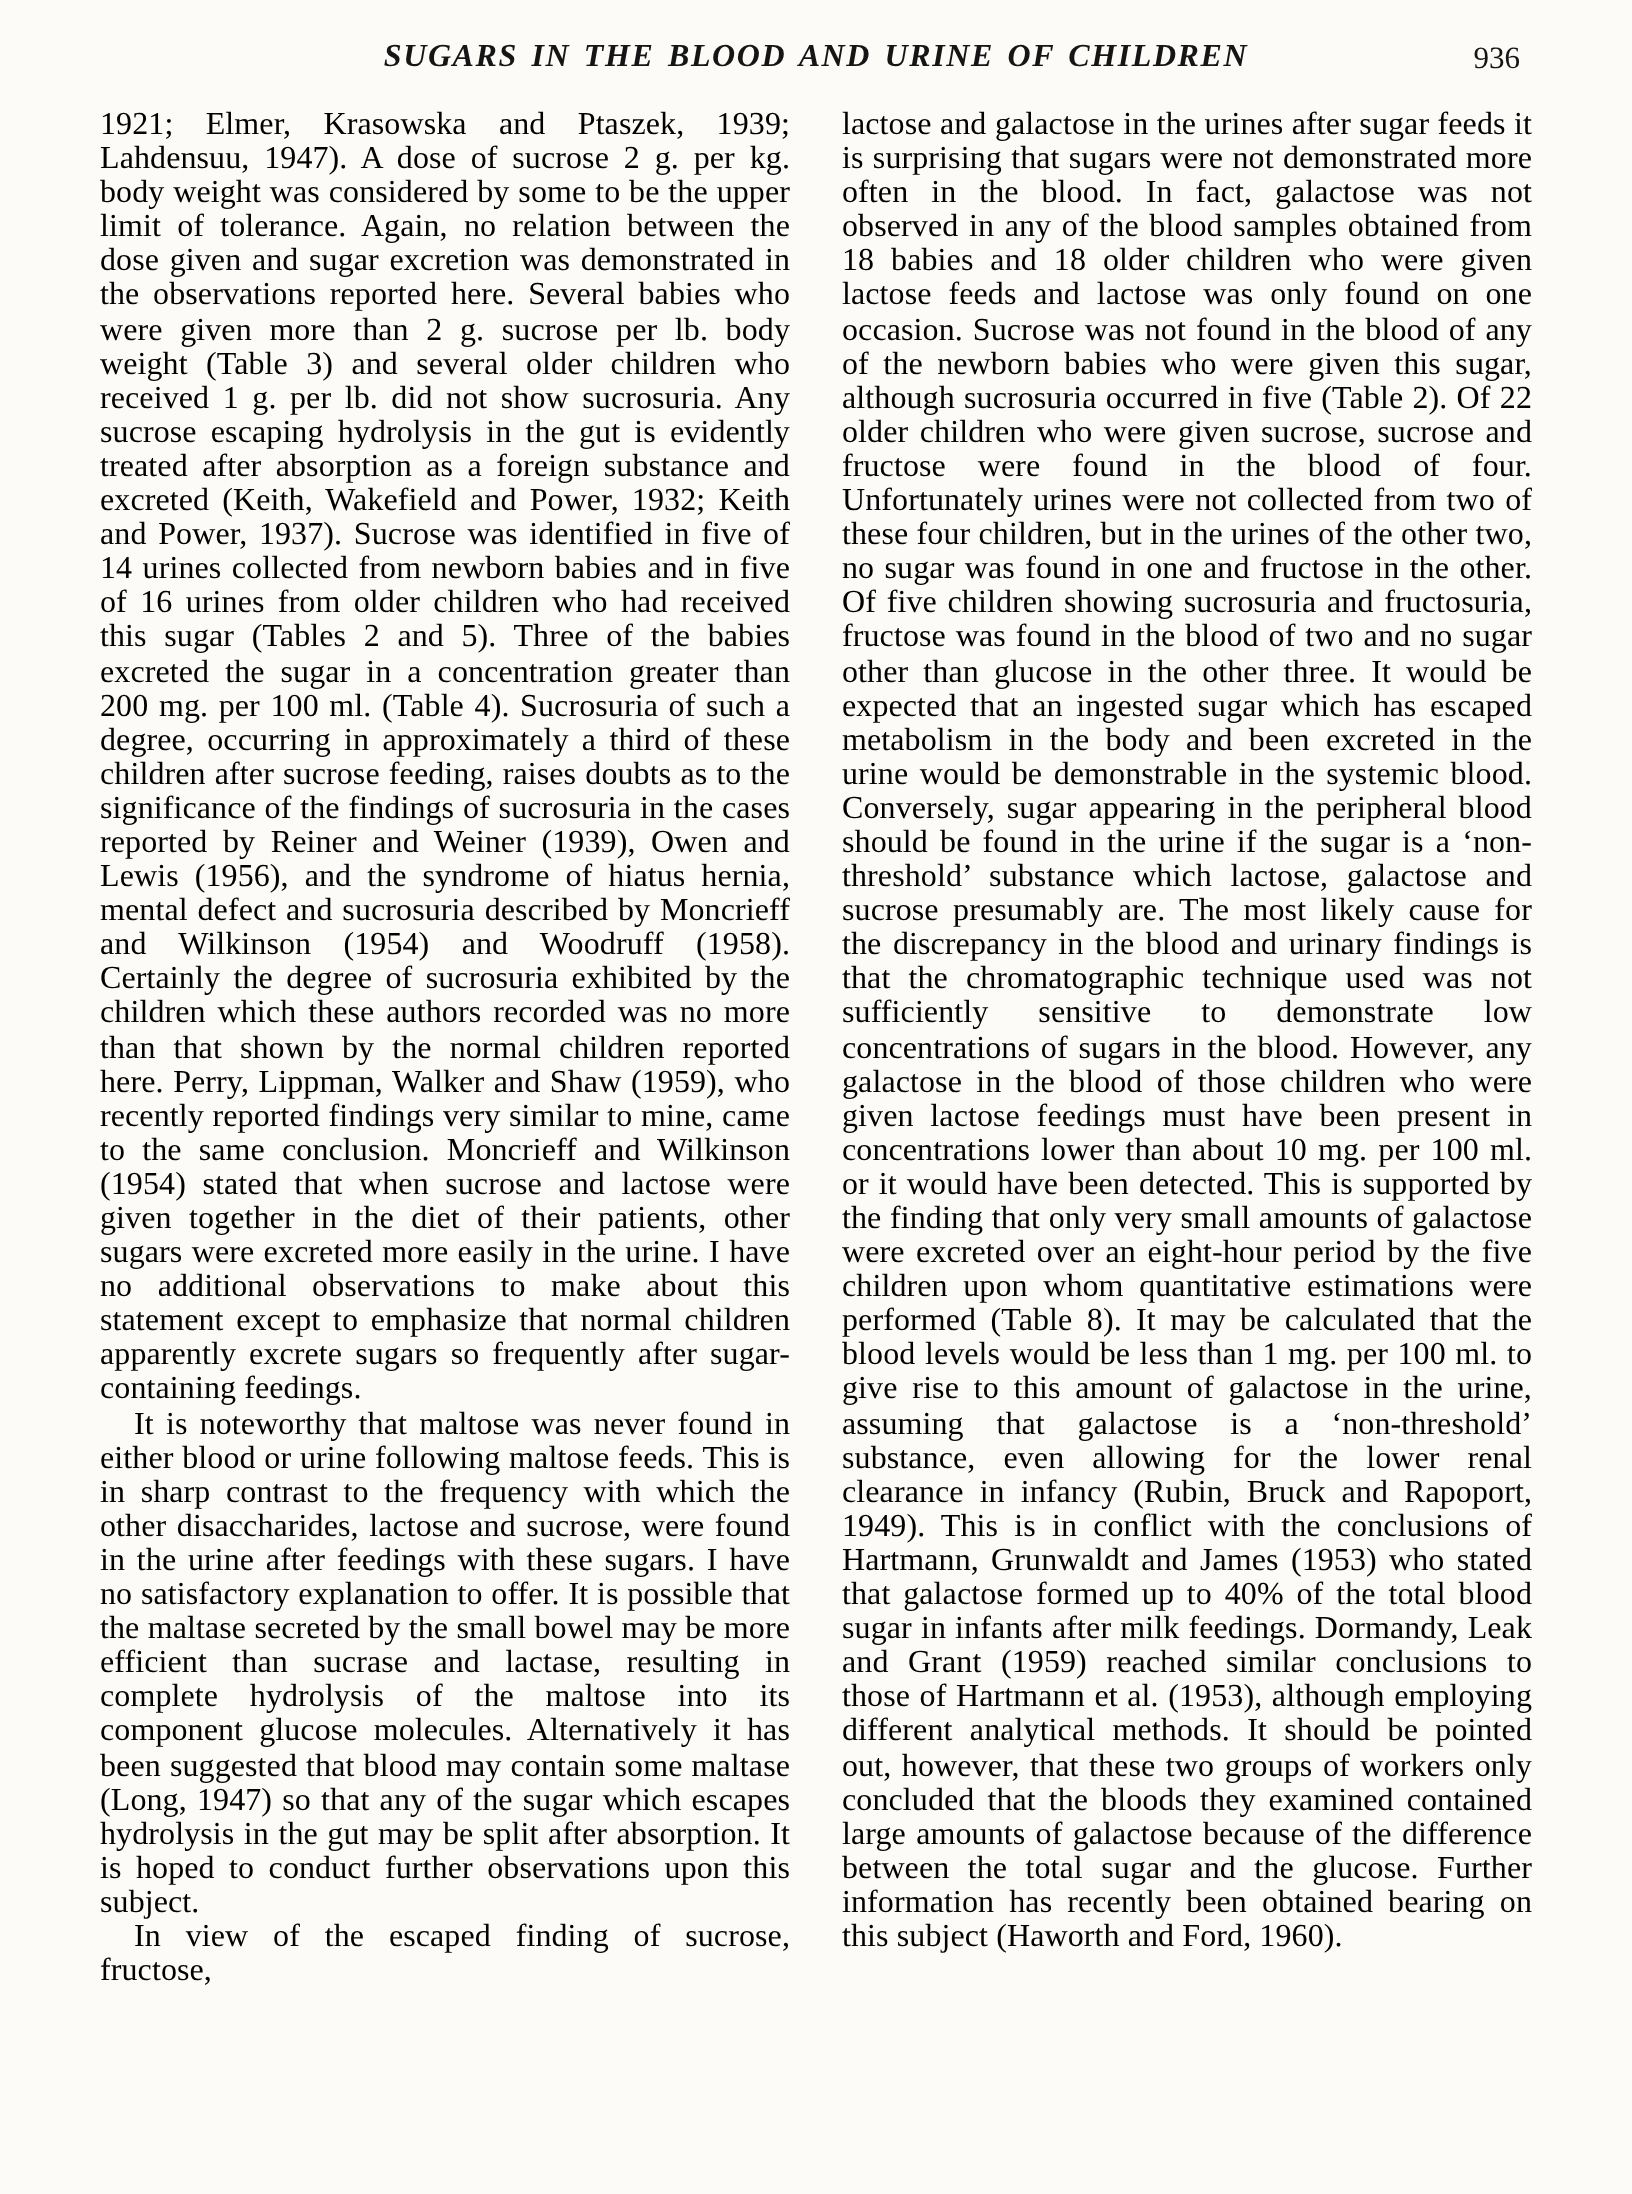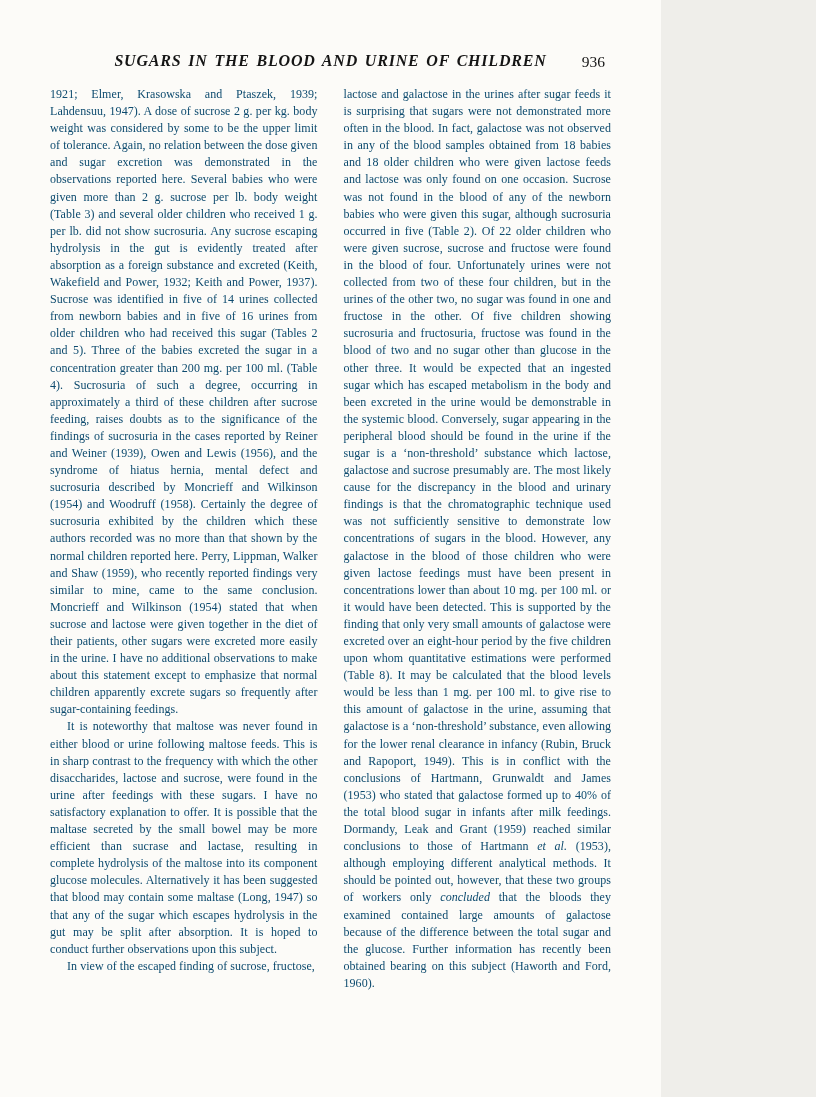--- a/index.html
+++ b/index.html
@@ -4,24 +4,24 @@
 <style>
   * { margin: 0; padding: 0; box-sizing: border-box; }
   html, body { width: 816px; }
   body {
     background: #efeeea;
     font-family: "Liberation Serif", "DejaVu Serif", serif;
     color: #1c1c1c;
     -webkit-font-smoothing: antialiased;
   }
   .scan-page {
-    width: 661px;
+    width: 816px;
     height: 1097px;
     background: #fcfbf8;
-    padding: 52px 50px 0 50px;
+    padding: 20px 50px 0 50px;
     position: relative;
     overflow: hidden;
   }
   .running-head {
     position: relative;
     height: 24px;
     margin-bottom: 10px;
   }
   .head-title {
     display: block;
@@ -41,28 +41,28 @@
     color: #151515;
   }
   .columns {
     display: flex;
     gap: 26px;
   }
   .col {
     flex: 1 1 0;
     min-width: 0;
     text-align: justify;
-    font-size: 12px;
+    font-size: 16px;
     line-height: 17.1px;
     letter-spacing: 0.05px;
-    color: #0c4a6e;
+    color: #000000;
   }
   .para { text-indent: 0; }
   .para.indent { text-indent: 17px; }
-  .italic { font-style: italic; }
+  .italic { }
 </style>
 </head>
 <body>
 
 <div class="scan-page">
 
   <header class="running-head">
     <span class="head-title">SUGARS IN THE BLOOD AND URINE OF CHILDREN</span>
     <span class="page-number">936</span>
   </header>

